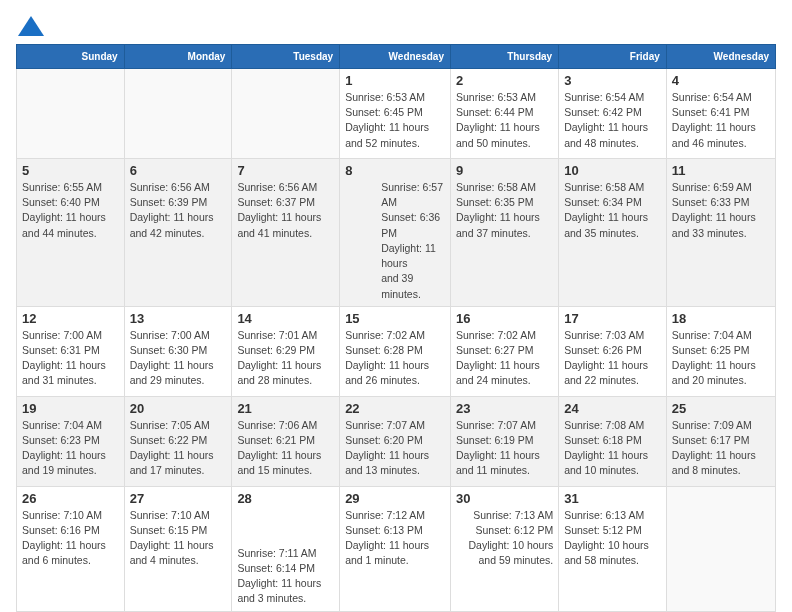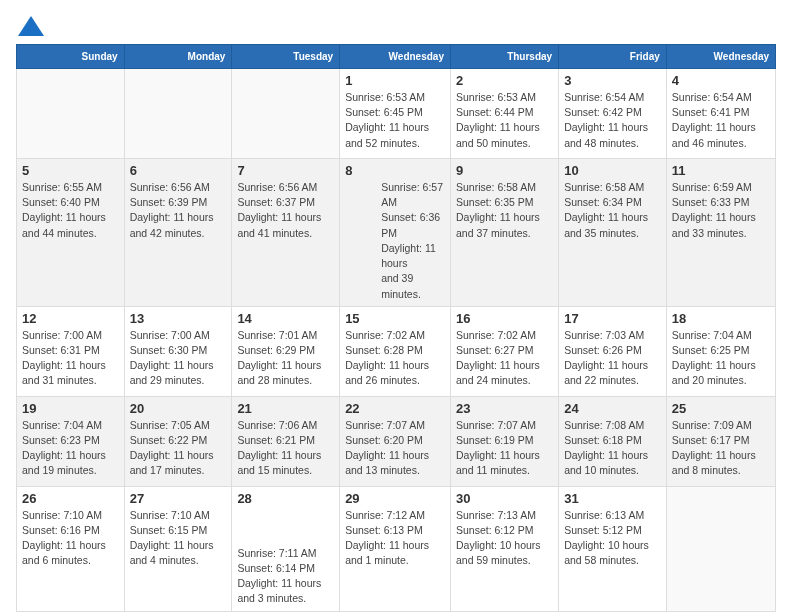--- a/index.html
+++ b/index.html
@@ -327,21 +327,21 @@
         </td>
         <td>
           <span class="day-num">29</span>
           <div class="day-info" style="white-space: pre-line;">Sunrise: 7:12 AM
 Sunset: 6:13 PM
 Daylight: 11 hours
 and 1 minute.</div>
         </td>
         <td>
           <span class="day-num">30</span>
-          <div class="day-info" style="white-space: pre-line;">Sunrise: 7:13 AM
+          <div class="day-info" style="white-space: pre-line; text-align: right;">Sunrise: 7:13 AM
 Sunset: 6:12 PM
 Daylight: 10 hours
 and 59 minutes.</div>
         </td>
         <td>
           <span class="day-num">31</span>
           <div class="day-info" style="white-space: pre-line;">Sunrise: 6:13 AM
 Sunset: 5:12 PM
 Daylight: 10 hours
 and 58 minutes.</div>

